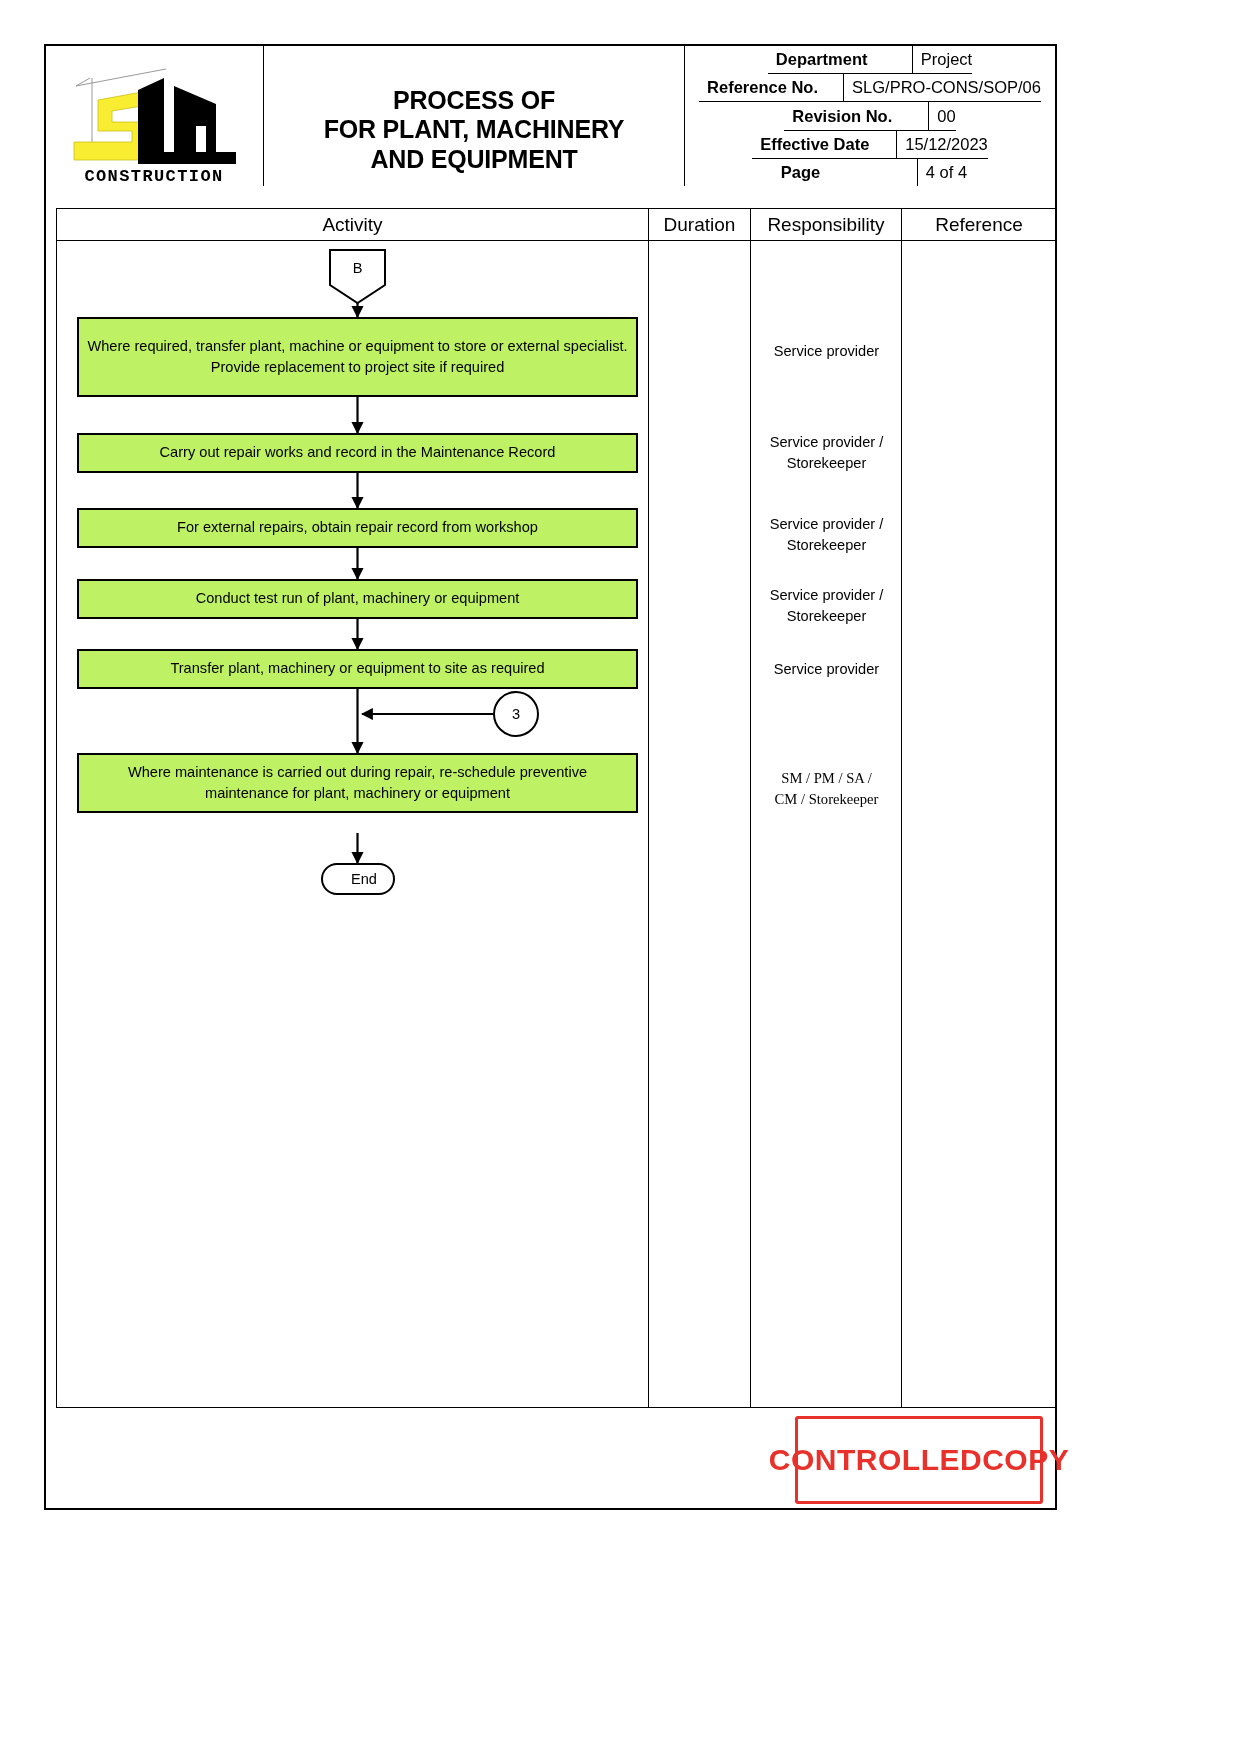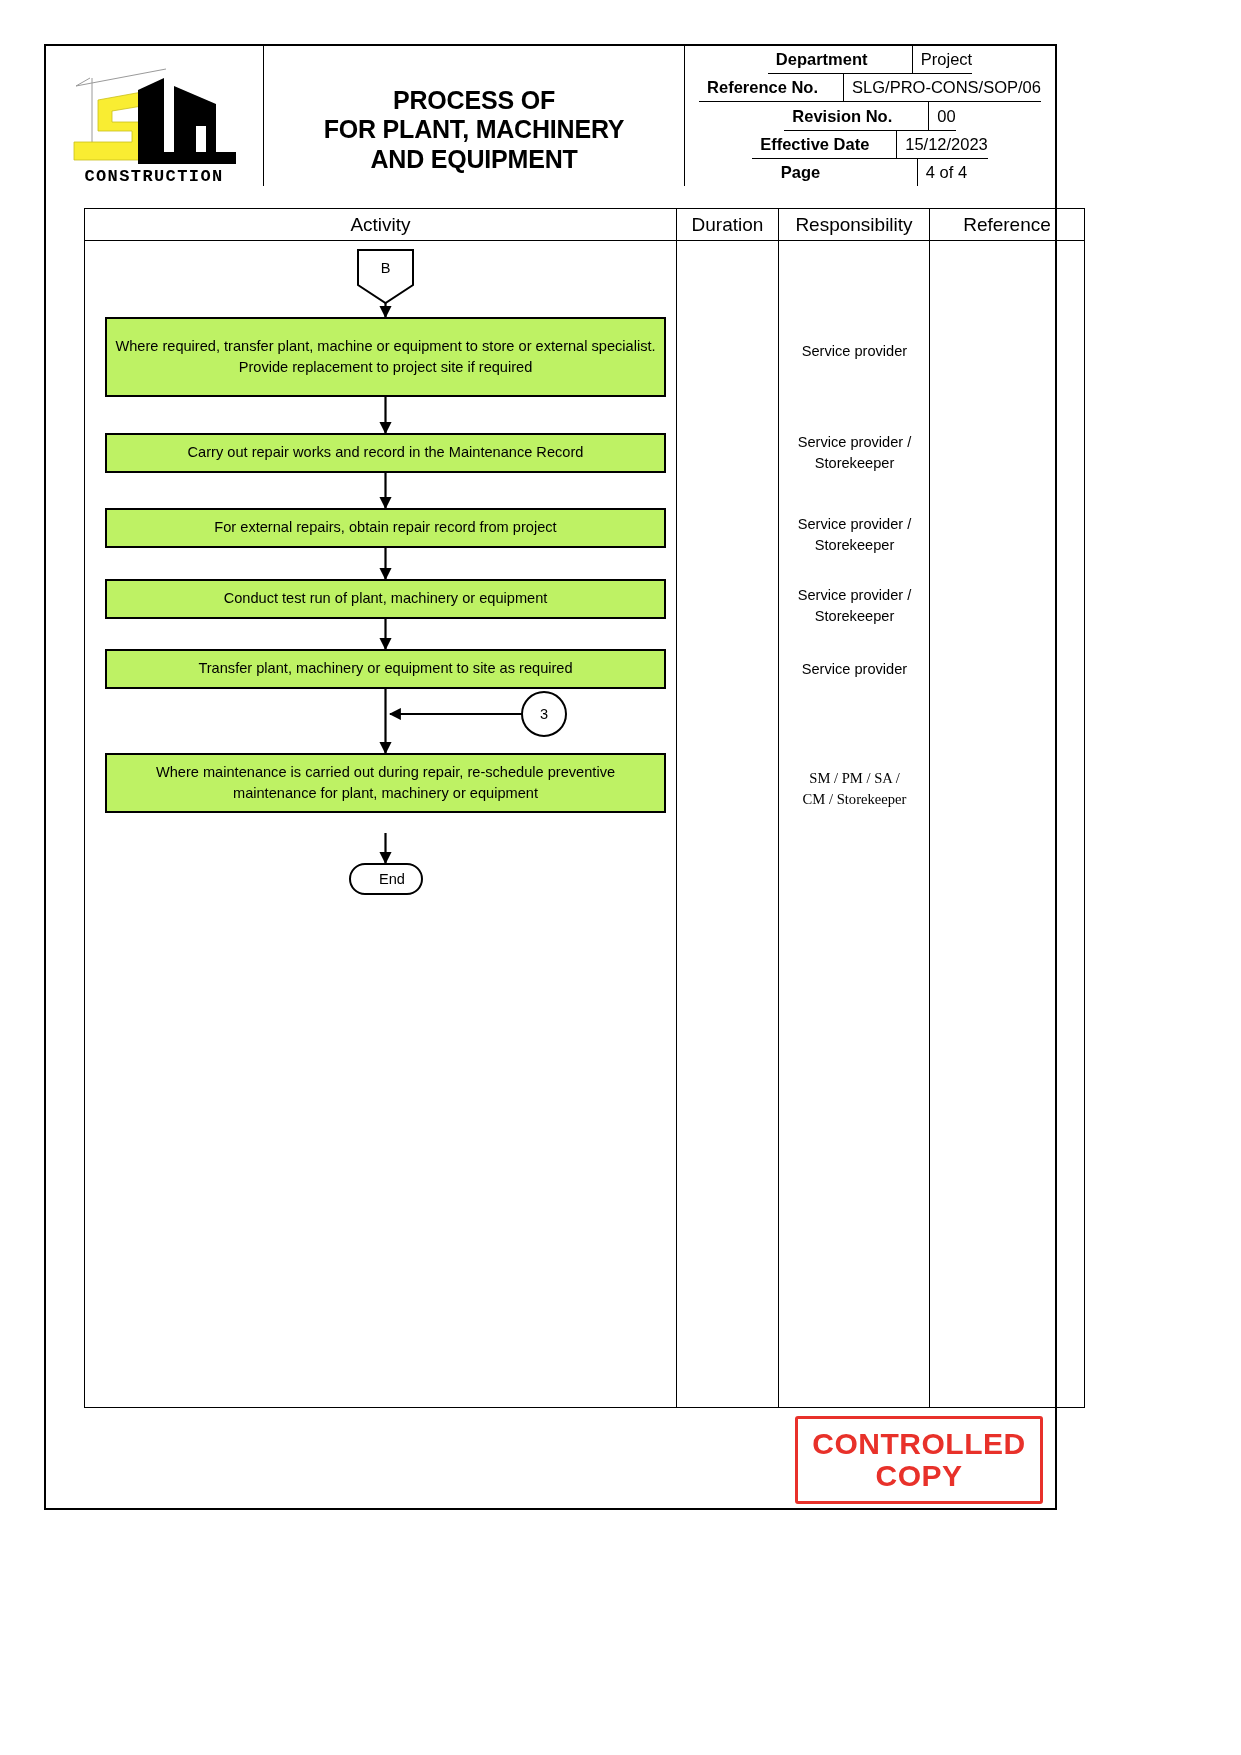--- a/index.html
+++ b/index.html
@@ -105,21 +105,20 @@
 
   
   .body-table {
     position: absolute;
     left: 56px;
     top: 208px;
     width: 1001px;
     height: 1200px;
     border: 1.5px solid #000;
     box-sizing: border-box;
-    margin-left: 28px;
   }
   .col-head {
     display: flex;
     height: 32px;
     border-bottom: 1.5px solid #000;
     box-sizing: border-box;
   }
   .ch {
     display: flex;
     align-items: center;
@@ -199,21 +198,21 @@
   .stamp {
     position: absolute;
     left: 795px;
     top: 1416px;
     width: 248px;
     height: 88px;
     border: 3px solid #e8312a;
     border-radius: 3px;
     color: #e8312a;
     display: flex;
-    flex-direction: column;
+    flex-direction: row;
     align-items: center;
     justify-content: center;
     font-weight: bold;
     font-size: 30px;
     line-height: 1.08;
     letter-spacing: 0.5px;
     box-sizing: border-box;
   }
 </style>
 </head>
@@ -324,21 +323,21 @@
         <div class="conn-label" style="left:273px; top:9px; width:55px; height:35px;">B</div>
 
         <div class="conn-label" style="left:437px; top:451px; width:44px; height:44px;">3</div>
 
         <div class="conn-label" style="left:265px; top:623px; width:84px; height:30px;">End</div>
 
         <div class="node" style="left:20px; top:76px; width:561px; height:80px;">Where required, transfer plant, machine or equipment to store or external specialist. Provide replacement to project site if required</div>
 
         <div class="node" style="left:20px; top:192px; width:561px; height:40px;">Carry out repair works and record in the Maintenance Record</div>
 
-        <div class="node" style="left:20px; top:267px; width:561px; height:40px;">For external repairs, obtain repair record from project</div>
+        <div class="node" style="left:20px; top:267px; width:561px; height:40px;">For external repairs, obtain repair record from workshop</div>
 
         <div class="node" style="left:20px; top:338px; width:561px; height:40px;">Conduct test run of plant, machinery or equipment</div>
 
         <div class="node" style="left:20px; top:408px; width:561px; height:40px;">Transfer plant, machinery or equipment to site as required</div>
 
         <div class="node" style="left:20px; top:512px; width:561px; height:60px;">Where maintenance is carried out during repair, re-schedule preventive maintenance for plant, machinery or equipment</div>
 
       </div>
     </div>
 

